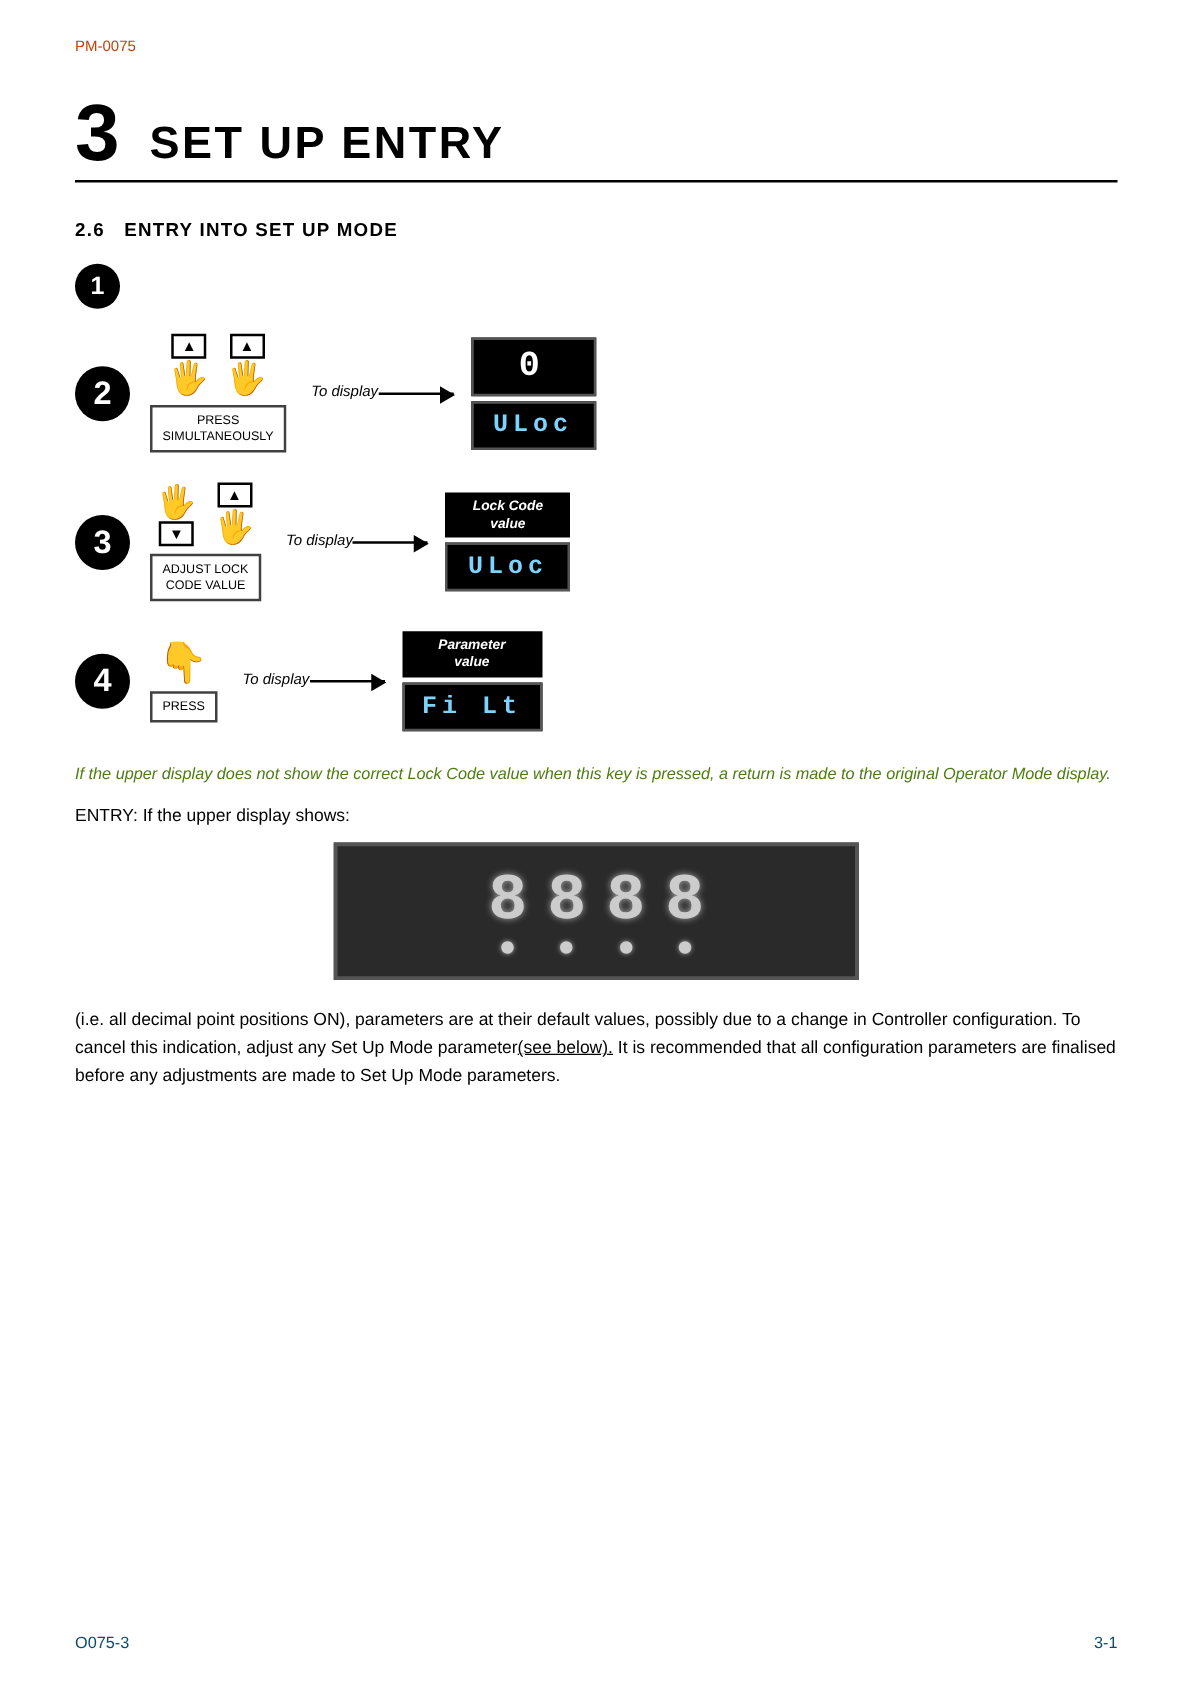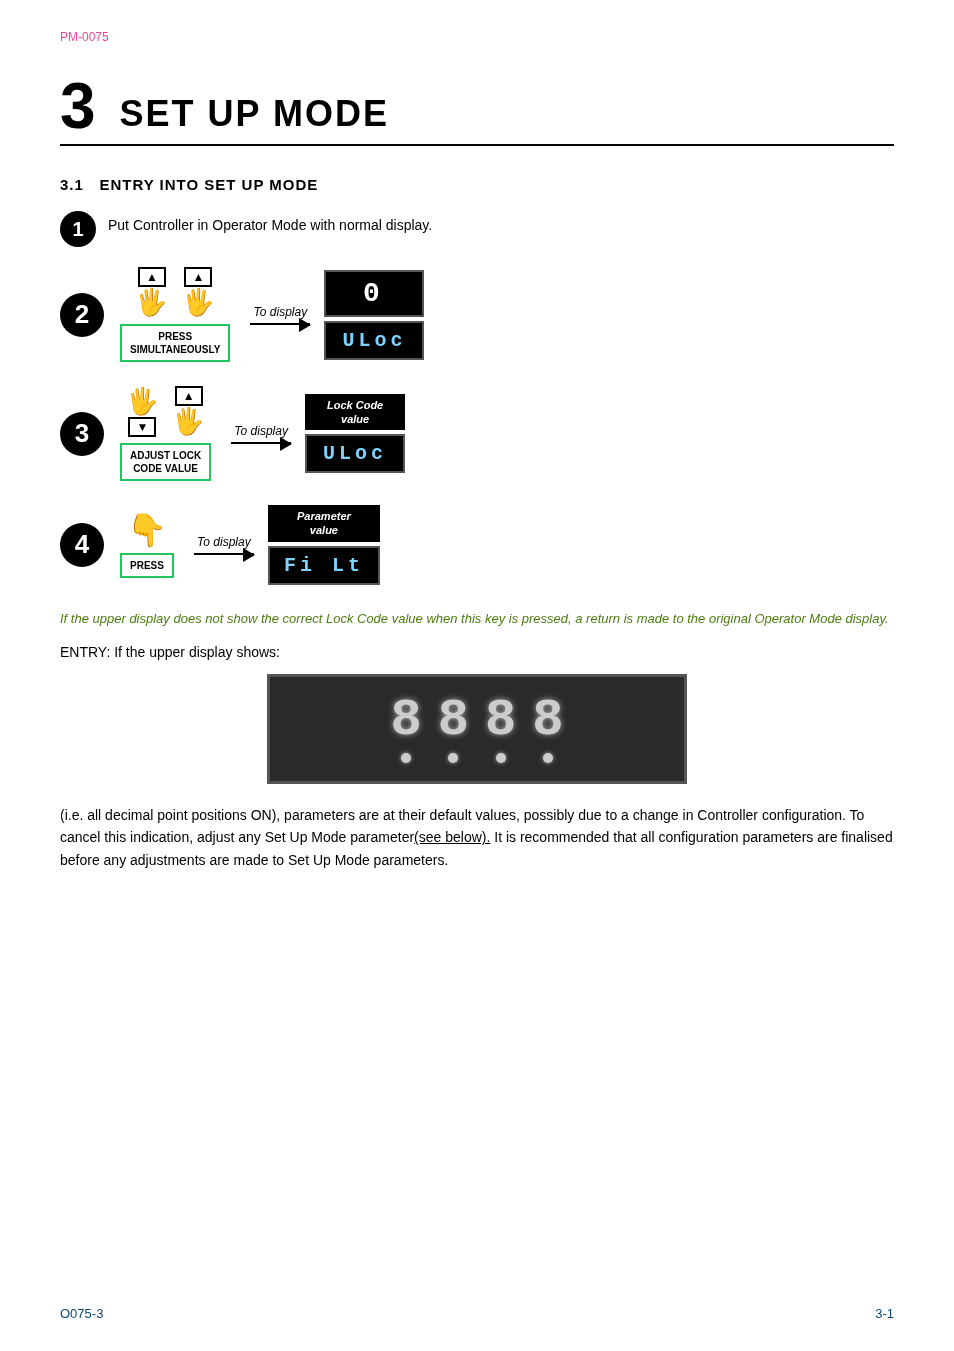--- a/index.html
+++ b/index.html
@@ -9,21 +9,21 @@
       font-size: 14px;
       color: #000;
       width: 954px;
       min-height: 1351px;
       padding: 30px 60px 40px 60px;
       position: relative;
     }
 
     .header-label {
       font-size: 12px;
-      color: #ec4899;
+      color: #c2410c;
       margin-bottom: 30px;
     }
 
     .page-title-container {
       display: flex;
       align-items: flex-end;
       margin-bottom: 30px;
       border-bottom: 2px solid #000;
       padding-bottom: 6px;
     }
@@ -106,31 +106,31 @@
       margin-right: 20px;
     }
 
     .hand-icons {
       display: flex;
       gap: 14px;
       margin-bottom: 6px;
     }
 
     .button-box {
-      border: 2px solid #22c55e;
+      border: 2px solid #404040;
       padding: 4px 8px;
       text-align: center;
       font-size: 10px;
-      font-weight: bold;
+      font-weight: normal;
       line-height: 1.3;
     }
 
     .arrow-label {
       display: flex;
-      flex-direction: column;
+      flex-direction: row;
       align-items: center;
       margin-right: 14px;
     }
 
     .to-display-text {
       font-size: 12px;
       font-style: italic;
       margin-bottom: 4px;
       white-space: nowrap;
     }
@@ -272,30 +272,29 @@
       margin-right: 20px;
     }
   </style>
 </head>
 <body>
 
 <div class="header-label">PM-0075</div>
 
 <div class="page-title-container">
   <span class="chapter-number">3</span>
-  <span class="chapter-title">SET UP MODE</span>
+  <span class="chapter-title">SET UP ENTRY</span>
 </div>
 
 <div class="section-title">
-  <span>3.1</span>&nbsp;&nbsp;&nbsp;<span>ENTRY INTO SET UP MODE</span>
+  <span>2.6</span>&nbsp;&nbsp;&nbsp;<span>ENTRY INTO SET UP MODE</span>
 </div>
 
 <div class="step-row">
   <div class="step-number">1</div>
-  <div class="step-text">Put Controller in Operator Mode with normal display.</div>
 </div>
 
 <div class="diagram-row">
   <div class="step-circle-large">2</div>
   <div class="press-buttons-area">
     <div class="hand-icons">
 
       <div style="display:flex;flex-direction:column;align-items:center;">
         <div style="width:28px;height:20px;border:2px solid #000;display:flex;align-items:center;justify-content:center;font-size:12px;">▲</div>
         <div style="font-size:26px;">🖐</div>

